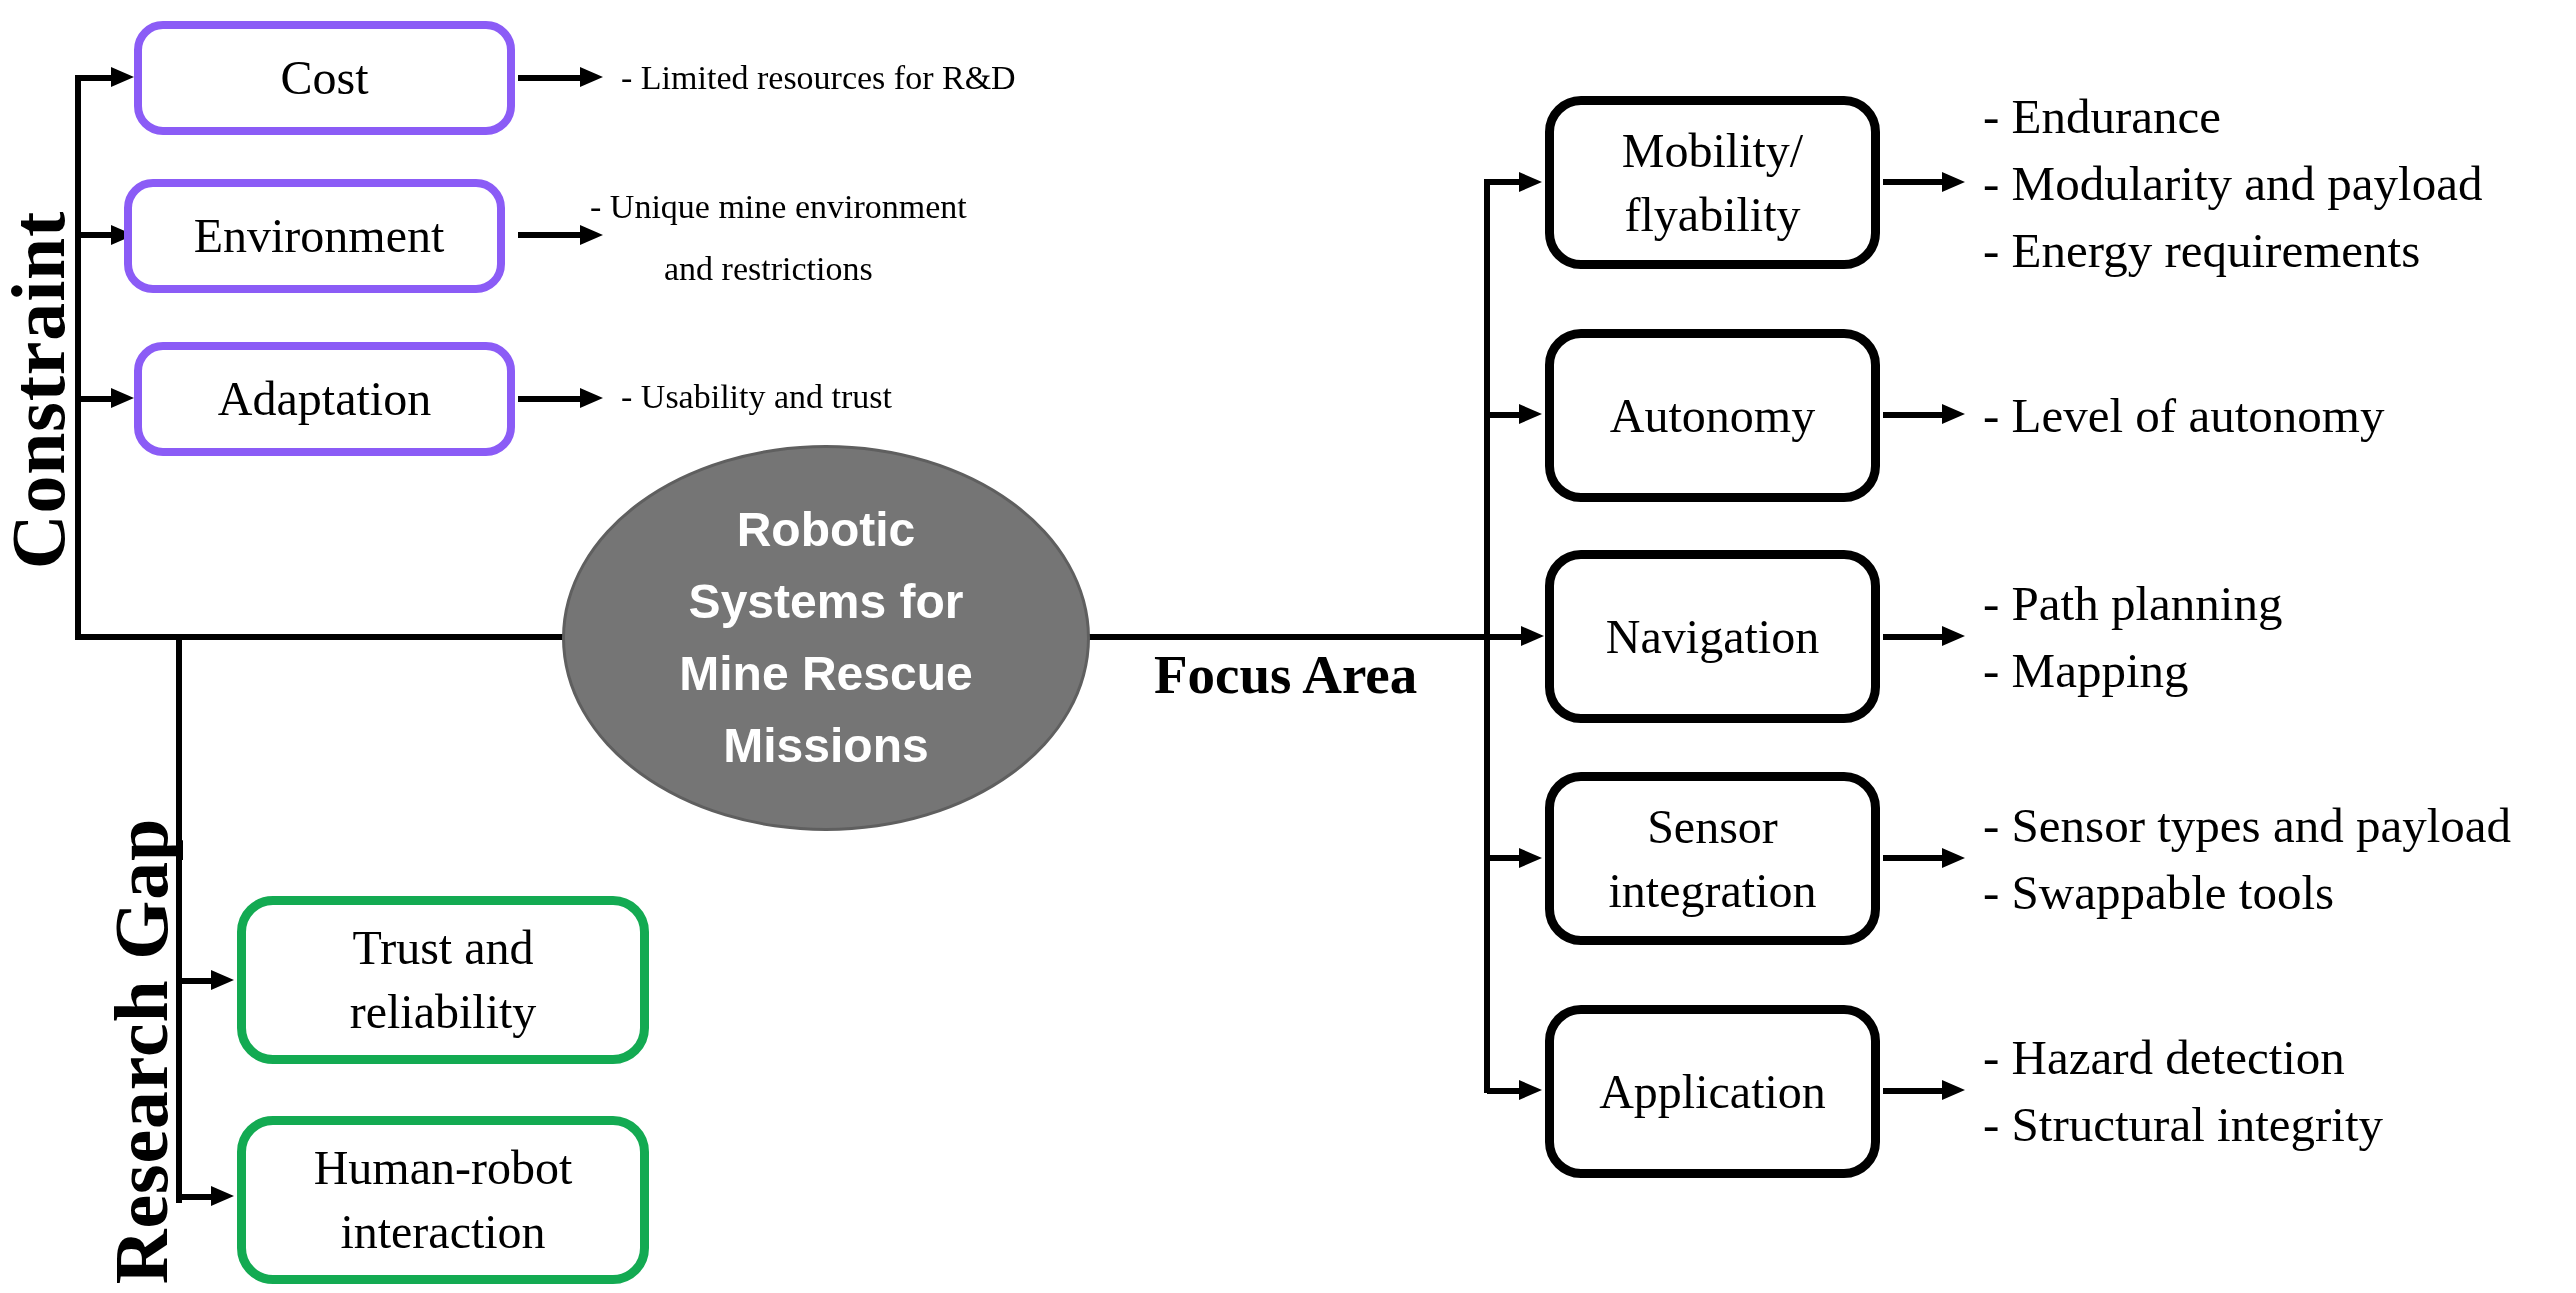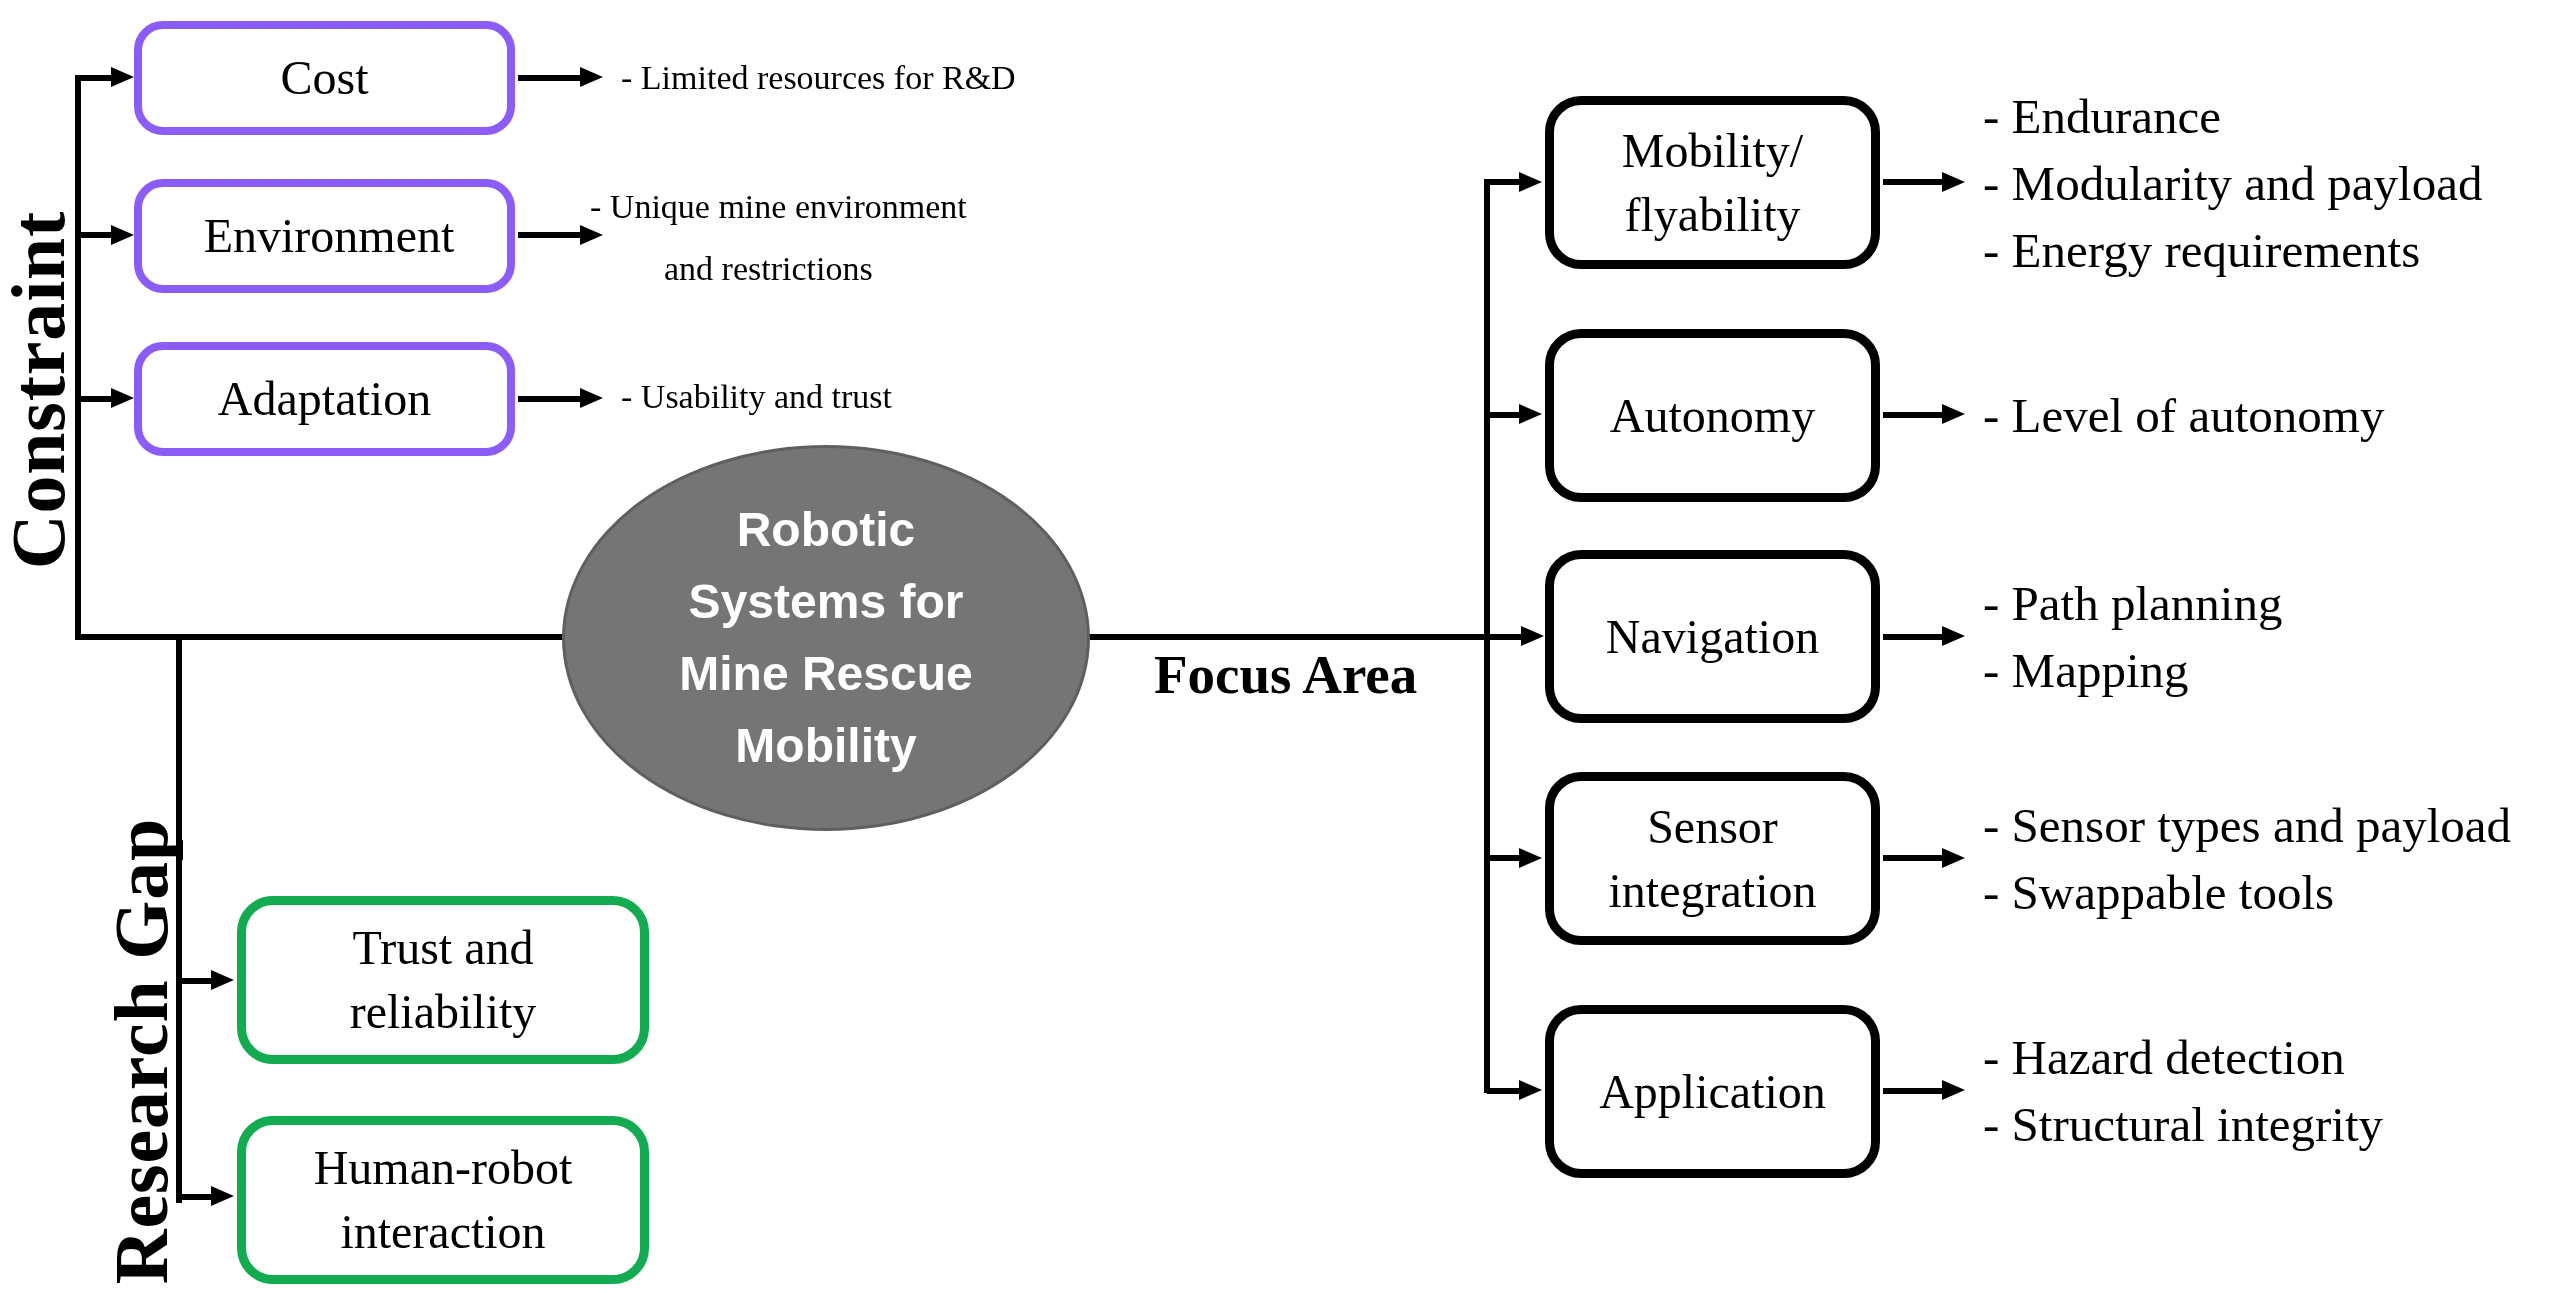--- a/index.html
+++ b/index.html
@@ -102,37 +102,37 @@
   <div class="hline" style="left:1883px;top:1088px;width:62px;"></div>
   <div class="ah" style="left:1942px;top:1080px;"></div>
 
   <div class="vlabel" style="left:38px;top:390px;">Constraint</div>
   <div class="vlabel" style="left:141px;top:1051px;">Research Gap</div>
   <div class="focus-label">Focus Area</div>
 
   <div class="box red" style="left:134px;top:21px;">
     <span>Cost</span>
   </div>
-  <div class="box red" style="left:134px;top:179px;padding-left:9px;">
+  <div class="box red" style="left:124px;top:179px;padding-left:9px;">
     <span>Environment</span>
   </div>
   <div class="box red" style="left:134px;top:342px;">
     <span>Adaptation</span>
   </div>
 
   <div class="note" style="left:621px;top:78px;">- Limited resources for R&amp;D</div>
   <div class="note" style="left:590px;top:207px;text-align:right;">- Unique mine environment</div>
   <div class="note" style="left:664px;top:269px;">and restrictions</div>
   <div class="note" style="left:621px;top:397px;">- Usability and trust</div>
 
   <div class="ellipse">
     <span>Robotic</span>
     <span>Systems for</span>
     <span>Mine Rescue</span>
-    <span>Mobility</span>
+    <span>Missions</span>
   </div>
 
   <div class="box green" style="left:237px;top:896px;">
     <span>Trust and</span>
     <span>reliability</span>
   </div>
   <div class="box green" style="left:237px;top:1116px;">
     <span>Human-robot</span>
     <span>interaction</span>
   </div>

